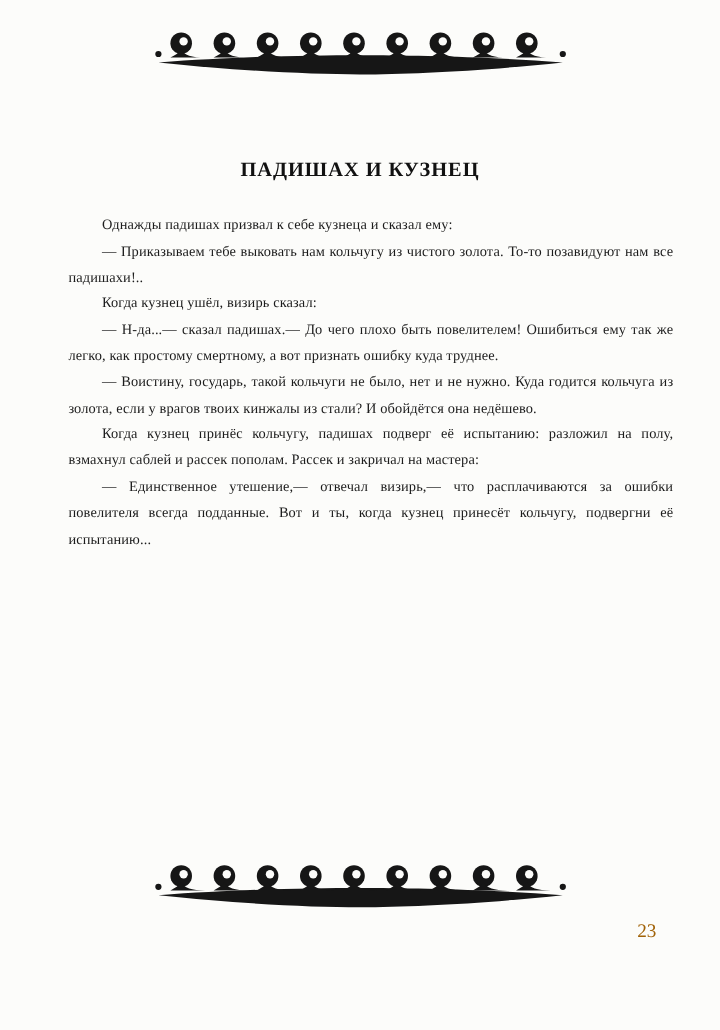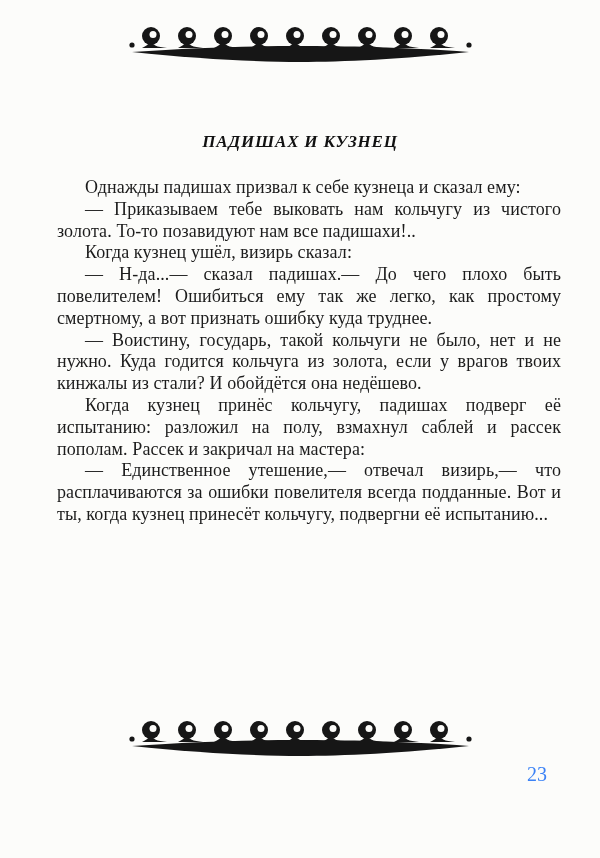--- a/index.html
+++ b/index.html
@@ -31,39 +31,38 @@
     right: 0;
     bottom: 98px;
   }
   .title {
     margin: 66px 0 0 0;
     text-align: center;
     font-size: 17px;
     font-weight: bold;
     letter-spacing: 0.8px;
     color: #111;
-    font-style: italic;
   }
   .text-block {
     margin: 25px 39px 0 57px;
     text-align: justify;
-    font-size: 18px;
+    font-size: 12px;
     line-height: 21.8px;
     letter-spacing: 0.1px;
   }
   .text-block .para {
     margin: 0;
     text-indent: 28px;
   }
   .page-number {
     position: absolute;
     right: 53px;
     bottom: 72px;
-    font-size: 20px;
-    color: #3b82f6;
+    font-size: 16px;
+    color: #a16207;
   }
   svg .ink { fill: #161616; stroke: none; }
   svg .paper { fill: #fcfcfa; stroke: none; }
 </style>
 </head>
 <body>
 
 <div class="page">
 
   <div class="ornament-top-wrap">

